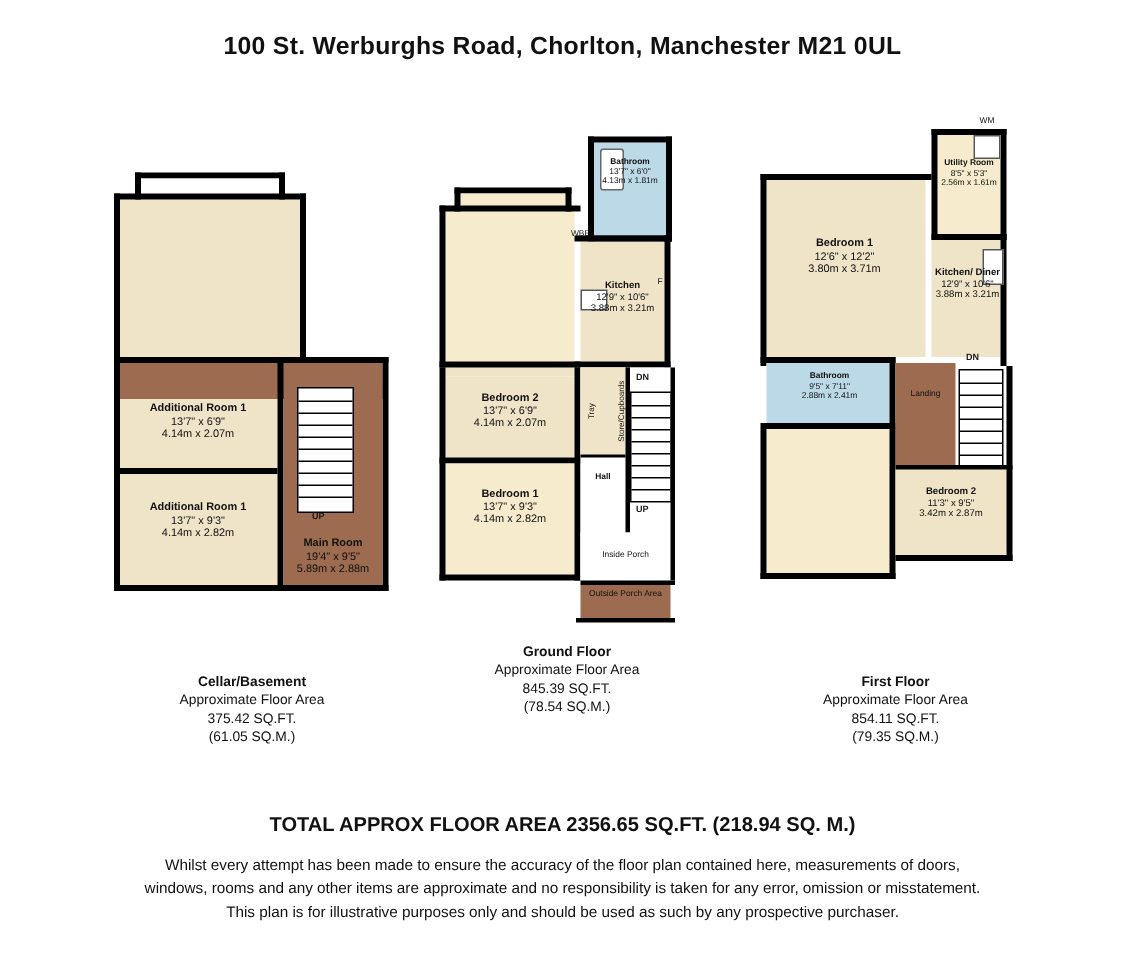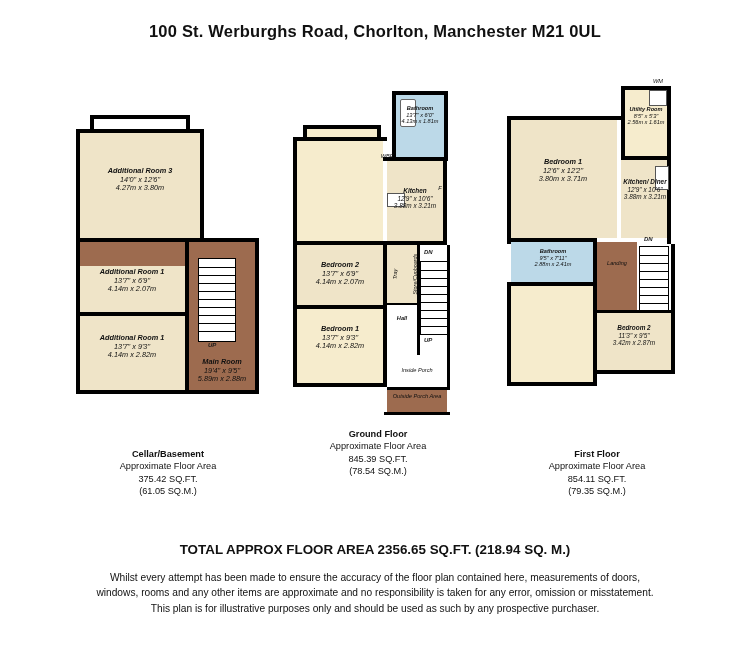--- a/index.html
+++ b/index.html
@@ -10,21 +10,21 @@
     color:#1a1a1a;
     position:relative;
     overflow:hidden;
   }
   #title{
     position:absolute;left:0;top:22px;width:750px;
     text-align:center;
     font-size:16.5px;font-weight:bold;letter-spacing:.2px;
     color:#111;
   }
-  .plan{position:absolute;font-style:italic;}
+  .plan{position:absolute;}
   .roomlbl{
     position:absolute;
     text-align:center;
     line-height:1.18;
     color:#111;
     font-size:7.3px;
     white-space:nowrap;
   }
   .roomlbl .nm{font-weight:bold;display:block;}
   .roomlbl .d1{display:block;}
@@ -105,25 +105,20 @@
       <i style="top:24px"></i>
       <i style="top:32px"></i>
     <i style="top:40px"></i>
       <i style="top:48px"></i>
       <i style="top:56px"></i>
       <i style="top:64px"></i>
       <i style="top:72px"></i>
   </div>
   <div class="arrow" style="left:138px;top:232px;">UP</div>
 
-  <div class="roomlbl" style="left:20px;top:57px;width:100px;">
-    <span class="nm">Additional Room 3</span>
-    <span class="d1">14'0" x 12'6"</span>
-    <span class="d2">4.27m x 3.80m</span>
-  </div>
   <div class="roomlbl" style="left:12px;top:158px;width:100px;">
     <span class="nm">Additional Room 1</span>
     <span class="d1">13'7" x 6'9"</span>
     <span class="d2">4.14m x 2.07m</span>
   </div>
   <div class="roomlbl" style="left:12px;top:224px;width:100px;">
     <span class="nm">Additional Room 1</span>
     <span class="d1">13'7" x 9'3"</span>
     <span class="d2">4.14m x 2.82m</span>
   </div>

